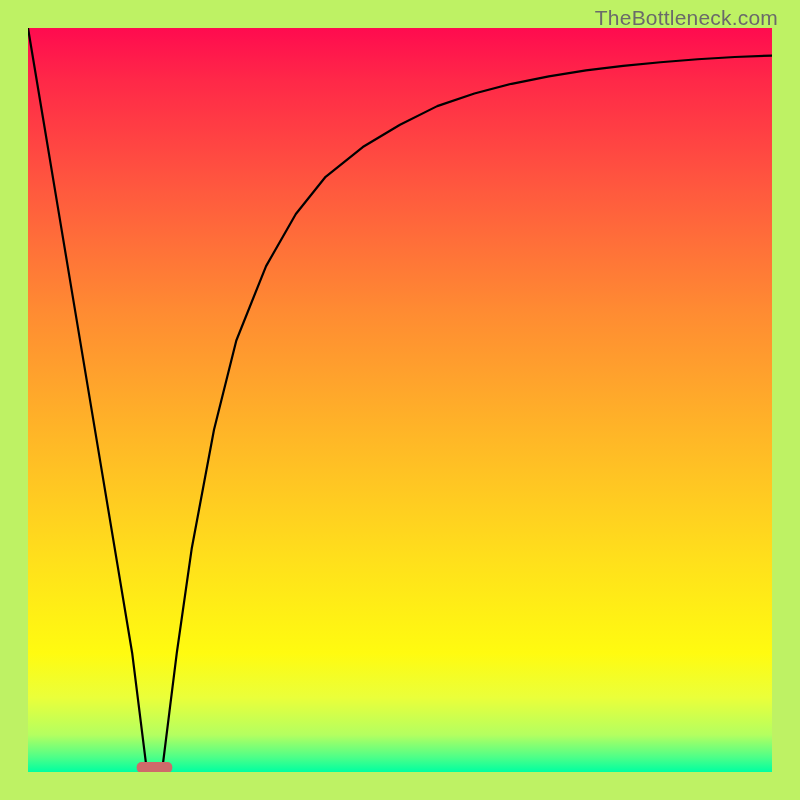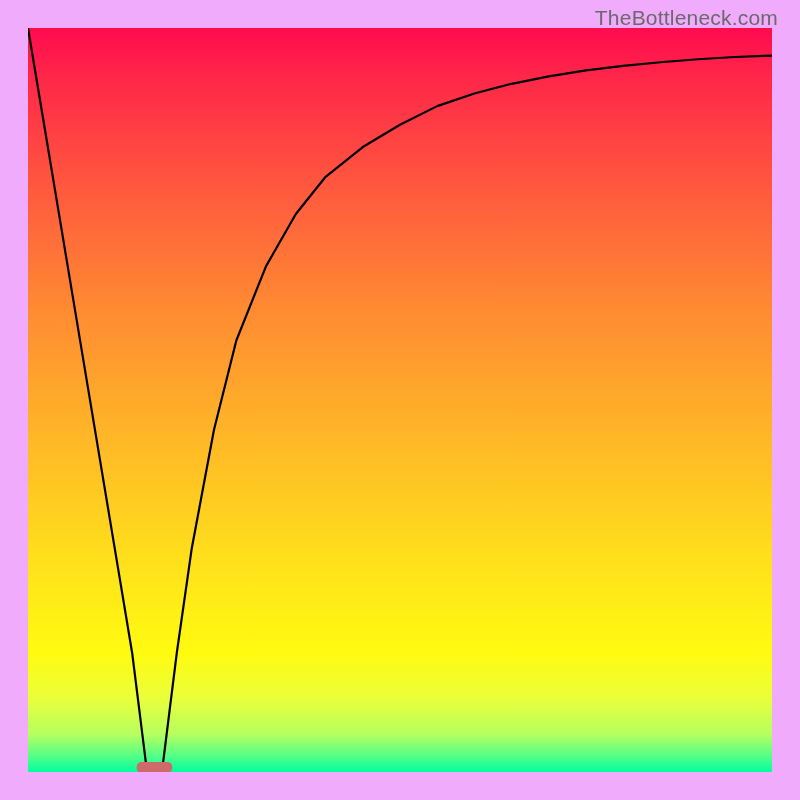--- a/index.html
+++ b/index.html
@@ -8,21 +8,21 @@
     width: 800px;
     height: 800px;
     background: #000;
     overflow: hidden;
     font-family: Arial, Helvetica, sans-serif;
   }
   .frame {
     position: relative;
     width: 800px;
     height: 800px;
-    background: #f0abfc;
+    background: #bef264;
   }
   .plot-area {
     position: absolute;
     left: 28px;
     top: 28px;
     width: 744px;
     height: 744px;
     overflow: hidden;
   }
   .gradient {

